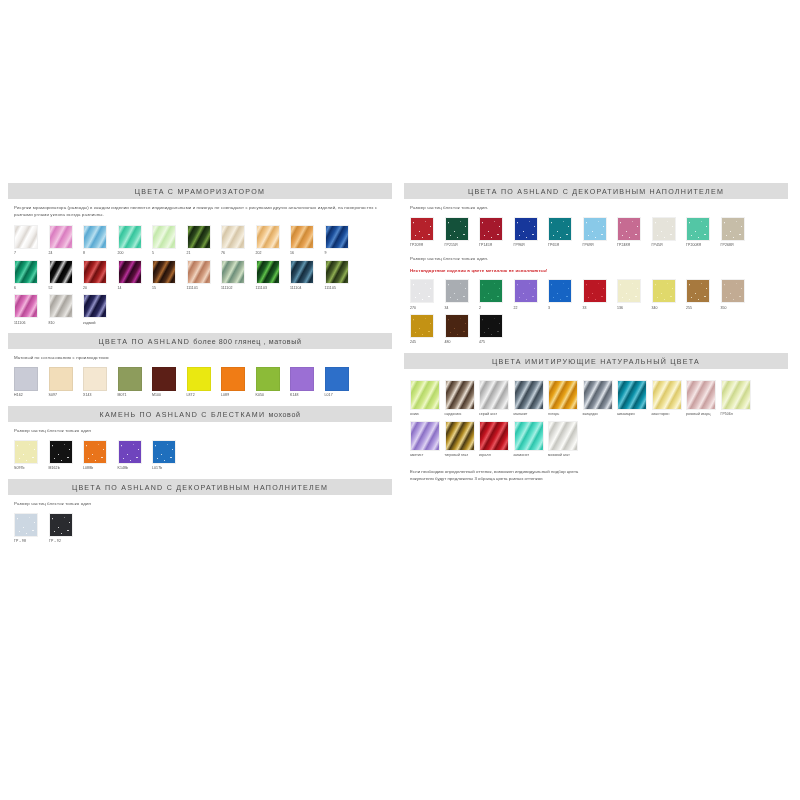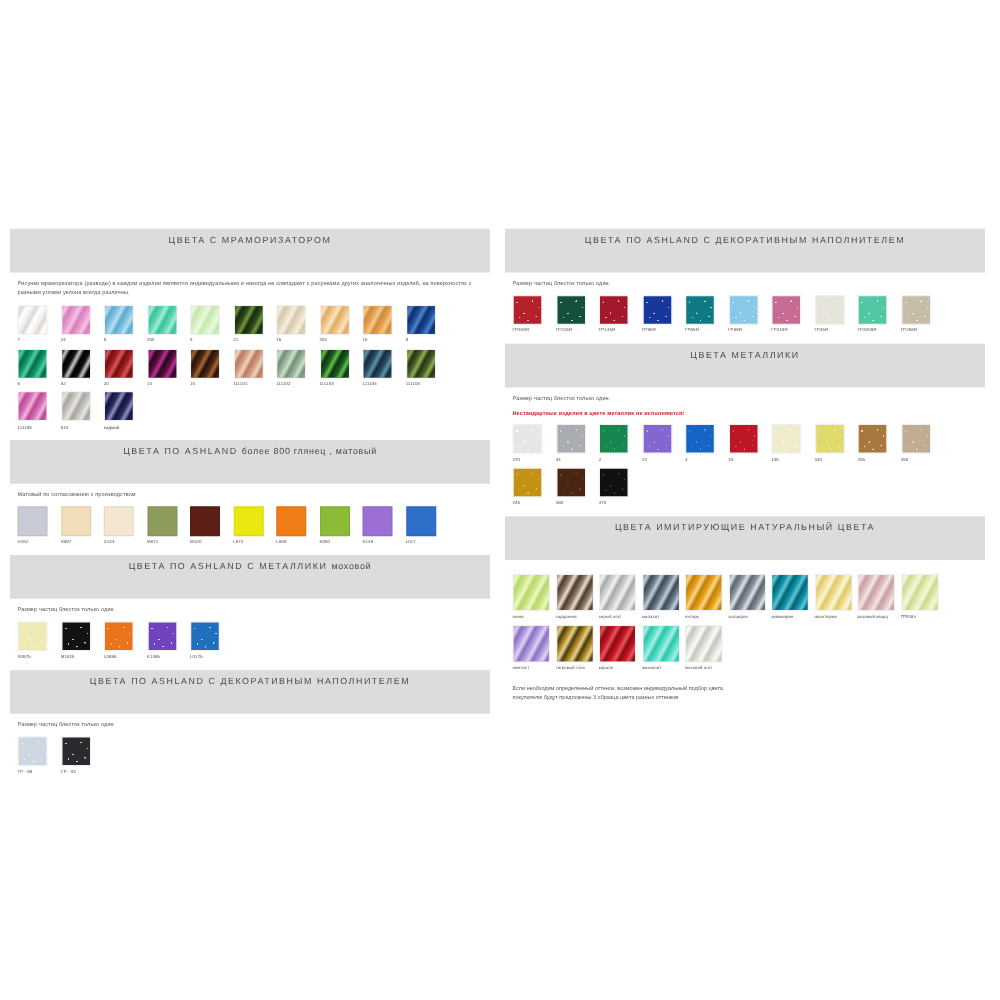--- a/index.html
+++ b/index.html
@@ -12,21 +12,21 @@
   .cols{
     position:absolute;left:0;top:183px;width:800px;
     display:flex;gap:12px;padding:0 8px;box-sizing:border-box;
   }
   .col{width:384px;}
   .section{margin-bottom:4px;}
   .band{
     background:#dcdcdc;color:#4a4a4a;
     text-align:center;
     font-size:7.1px;letter-spacing:1.25px;
-    padding:5px 2px 22px;
+    padding:5px 2px 3px;
     margin-bottom:6px;
     white-space:nowrap;overflow:hidden;
   }
   .band .soft{letter-spacing:.6px;text-transform:none;}
   .note{
     font-size:4.4px;line-height:1.55;color:#555;
     margin:0 0 5px 6px;letter-spacing:.12px;
   }
   .note.red{color:#cf1f24;font-weight:bold;}
   .note.lead{margin-bottom:6px;}
@@ -202,21 +202,21 @@
               <span class="code">K148</span>
             </div>
             <div class="sw">
               <span class="chip" style="background: rgb(45, 111, 201);"></span>
               <span class="code">L017</span>
             </div>
           </div>
       </div>
 
       <div class="section">
-        <div class="band"><span>ЦВЕТА  ПО  ASHLAND  С  МЕТАЛЛИКИ</span> <span class="soft">моховой</span></div>
+        <div class="band"><span>КАМЕНЬ  ПО  ASHLAND  С  БЛЕСТКАМИ</span> <span class="soft">моховой</span></div>
         <div class="note">Размер частиц блесток только один</div>
         <div class="swatches gl" id="glitter-sw">
             <div class="sw">
               <span class="chip" style="background-image: radial-gradient(circle at 12% 22%, rgba(255, 255, 255, 0.75) 0px, rgba(255, 255, 255, 0.75) 0.6px, transparent 0.7px), radial-gradient(circle at 38% 62%, rgba(255, 255, 255, 0.75) 0px, rgba(255, 255, 255, 0.75) 0.6px, transparent 0.7px), radial-gradient(circle at 68% 18%, rgba(255, 255, 255, 0.75) 0px, rgba(255, 255, 255, 0.75) 0.6px, transparent 0.7px), radial-gradient(circle at 82% 74%, rgba(255, 255, 255, 0.75) 0px, rgba(255, 255, 255, 0.75) 0.6px, transparent 0.7px), radial-gradient(circle at 52% 88%, rgba(255, 255, 255, 0.75) 0px, rgba(255, 255, 255, 0.75) 0.6px, transparent 0.7px), radial-gradient(circle at 22% 78%, rgba(255, 255, 255, 0.75) 0px, rgba(255, 255, 255, 0.75) 0.5px, transparent 0.6px), radial-gradient(circle at 90% 40%, rgba(255, 255, 255, 0.75) 0px, rgba(255, 255, 255, 0.75) 0.5px, transparent 0.6px), linear-gradient(rgb(238, 234, 180), rgb(238, 234, 180));"></span>
               <span class="code">S097b</span>
             </div>
             <div class="sw">
               <span class="chip" style="background-image: radial-gradient(circle at 12% 22%, rgba(255, 255, 255, 0.75) 0px, rgba(255, 255, 255, 0.75) 0.6px, transparent 0.7px), radial-gradient(circle at 38% 62%, rgba(255, 255, 255, 0.75) 0px, rgba(255, 255, 255, 0.75) 0.6px, transparent 0.7px), radial-gradient(circle at 68% 18%, rgba(255, 255, 255, 0.75) 0px, rgba(255, 255, 255, 0.75) 0.6px, transparent 0.7px), radial-gradient(circle at 82% 74%, rgba(255, 255, 255, 0.75) 0px, rgba(255, 255, 255, 0.75) 0.6px, transparent 0.7px), radial-gradient(circle at 52% 88%, rgba(255, 255, 255, 0.75) 0px, rgba(255, 255, 255, 0.75) 0.6px, transparent 0.7px), radial-gradient(circle at 22% 78%, rgba(255, 255, 255, 0.75) 0px, rgba(255, 255, 255, 0.75) 0.5px, transparent 0.6px), radial-gradient(circle at 90% 40%, rgba(255, 255, 255, 0.75) 0px, rgba(255, 255, 255, 0.75) 0.5px, transparent 0.6px), linear-gradient(rgb(19, 19, 19), rgb(19, 19, 19));"></span>
               <span class="code">M162b</span>
             </div>
@@ -295,21 +295,20 @@
               <span class="code">ГР2008Я</span>
             </div>
             <div class="sw">
               <span class="chip" style="background-image: radial-gradient(circle at 12% 22%, rgba(255, 255, 255, 0.75) 0px, rgba(255, 255, 255, 0.75) 0.6px, transparent 0.7px), radial-gradient(circle at 38% 62%, rgba(255, 255, 255, 0.75) 0px, rgba(255, 255, 255, 0.75) 0.6px, transparent 0.7px), radial-gradient(circle at 68% 18%, rgba(255, 255, 255, 0.75) 0px, rgba(255, 255, 255, 0.75) 0.6px, transparent 0.7px), radial-gradient(circle at 82% 74%, rgba(255, 255, 255, 0.75) 0px, rgba(255, 255, 255, 0.75) 0.6px, transparent 0.7px), radial-gradient(circle at 52% 88%, rgba(255, 255, 255, 0.75) 0px, rgba(255, 255, 255, 0.75) 0.6px, transparent 0.7px), radial-gradient(circle at 22% 78%, rgba(255, 255, 255, 0.75) 0px, rgba(255, 255, 255, 0.75) 0.5px, transparent 0.6px), radial-gradient(circle at 90% 40%, rgba(255, 255, 255, 0.75) 0px, rgba(255, 255, 255, 0.75) 0.5px, transparent 0.6px), linear-gradient(rgb(198, 189, 168), rgb(198, 189, 168));"></span>
               <span class="code">ГР268Я</span>
             </div>
           </div>
       </div>
 
       <div class="section">
-        <div class="band">ЦВЕТА  МЕТАЛЛИКИ</div>
         <div class="note">Размер частиц блесток только один.</div>
         <div class="note red">Нестандартные изделия в цвете металлик не исполняются!</div>
         <div class="swatches wide" id="metal-sw">
             <div class="sw">
               <span class="chip" style="background-image: radial-gradient(circle at 12% 22%, rgb(255, 255, 255) 0px, rgb(255, 255, 255) 0.6px, transparent 0.7px), radial-gradient(circle at 38% 62%, rgb(255, 255, 255) 0px, rgb(255, 255, 255) 0.6px, transparent 0.7px), radial-gradient(circle at 68% 18%, rgb(255, 255, 255) 0px, rgb(255, 255, 255) 0.6px, transparent 0.7px), radial-gradient(circle at 82% 74%, rgb(255, 255, 255) 0px, rgb(255, 255, 255) 0.6px, transparent 0.7px), radial-gradient(circle at 52% 88%, rgb(255, 255, 255) 0px, rgb(255, 255, 255) 0.6px, transparent 0.7px), radial-gradient(circle at 22% 78%, rgb(255, 255, 255) 0px, rgb(255, 255, 255) 0.5px, transparent 0.6px), radial-gradient(circle at 90% 40%, rgb(255, 255, 255) 0px, rgb(255, 255, 255) 0.5px, transparent 0.6px), linear-gradient(rgb(230, 230, 232), rgb(230, 230, 232));"></span>
               <span class="code">270</span>
             </div>
             <div class="sw">
               <span class="chip" style="background-image: radial-gradient(circle at 12% 22%, rgb(216, 220, 223) 0px, rgb(216, 220, 223) 0.6px, transparent 0.7px), radial-gradient(circle at 38% 62%, rgb(216, 220, 223) 0px, rgb(216, 220, 223) 0.6px, transparent 0.7px), radial-gradient(circle at 68% 18%, rgb(216, 220, 223) 0px, rgb(216, 220, 223) 0.6px, transparent 0.7px), radial-gradient(circle at 82% 74%, rgb(216, 220, 223) 0px, rgb(216, 220, 223) 0.6px, transparent 0.7px), radial-gradient(circle at 52% 88%, rgb(216, 220, 223) 0px, rgb(216, 220, 223) 0.6px, transparent 0.7px), radial-gradient(circle at 22% 78%, rgb(216, 220, 223) 0px, rgb(216, 220, 223) 0.5px, transparent 0.6px), radial-gradient(circle at 90% 40%, rgb(216, 220, 223) 0px, rgb(216, 220, 223) 0.5px, transparent 0.6px), linear-gradient(rgb(169, 173, 178), rgb(169, 173, 178));"></span>
               <span class="code">34</span>

